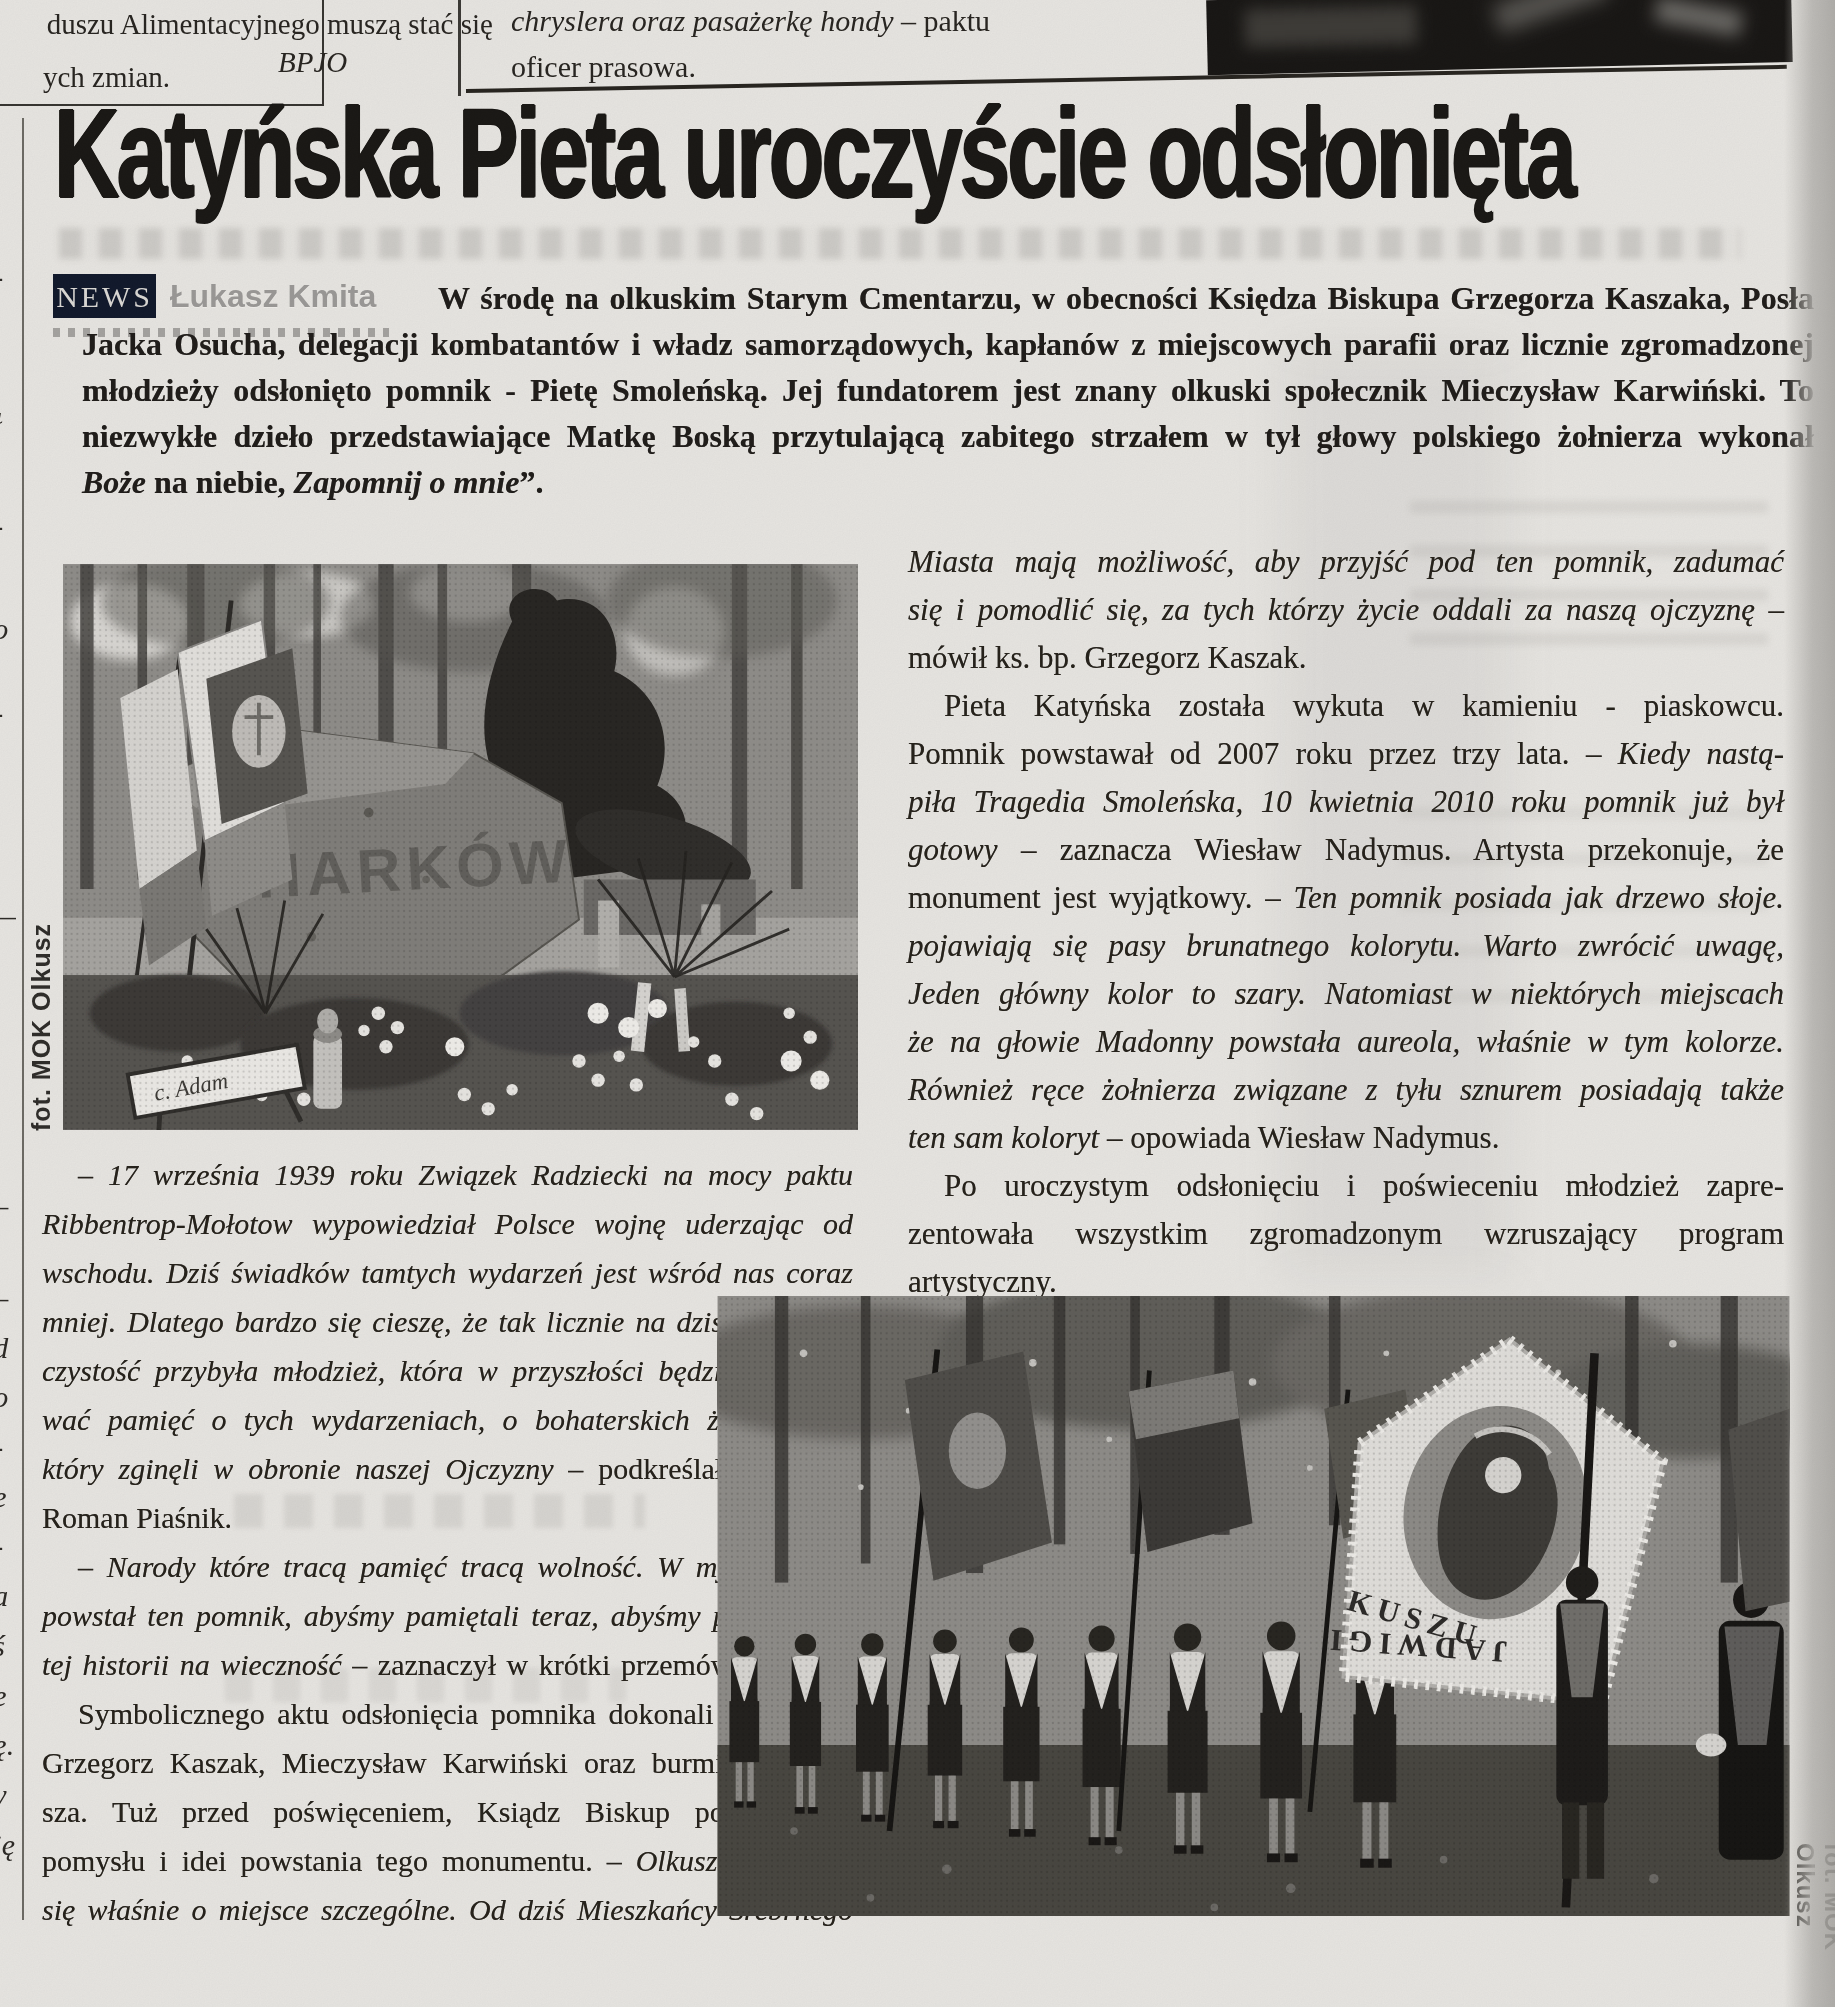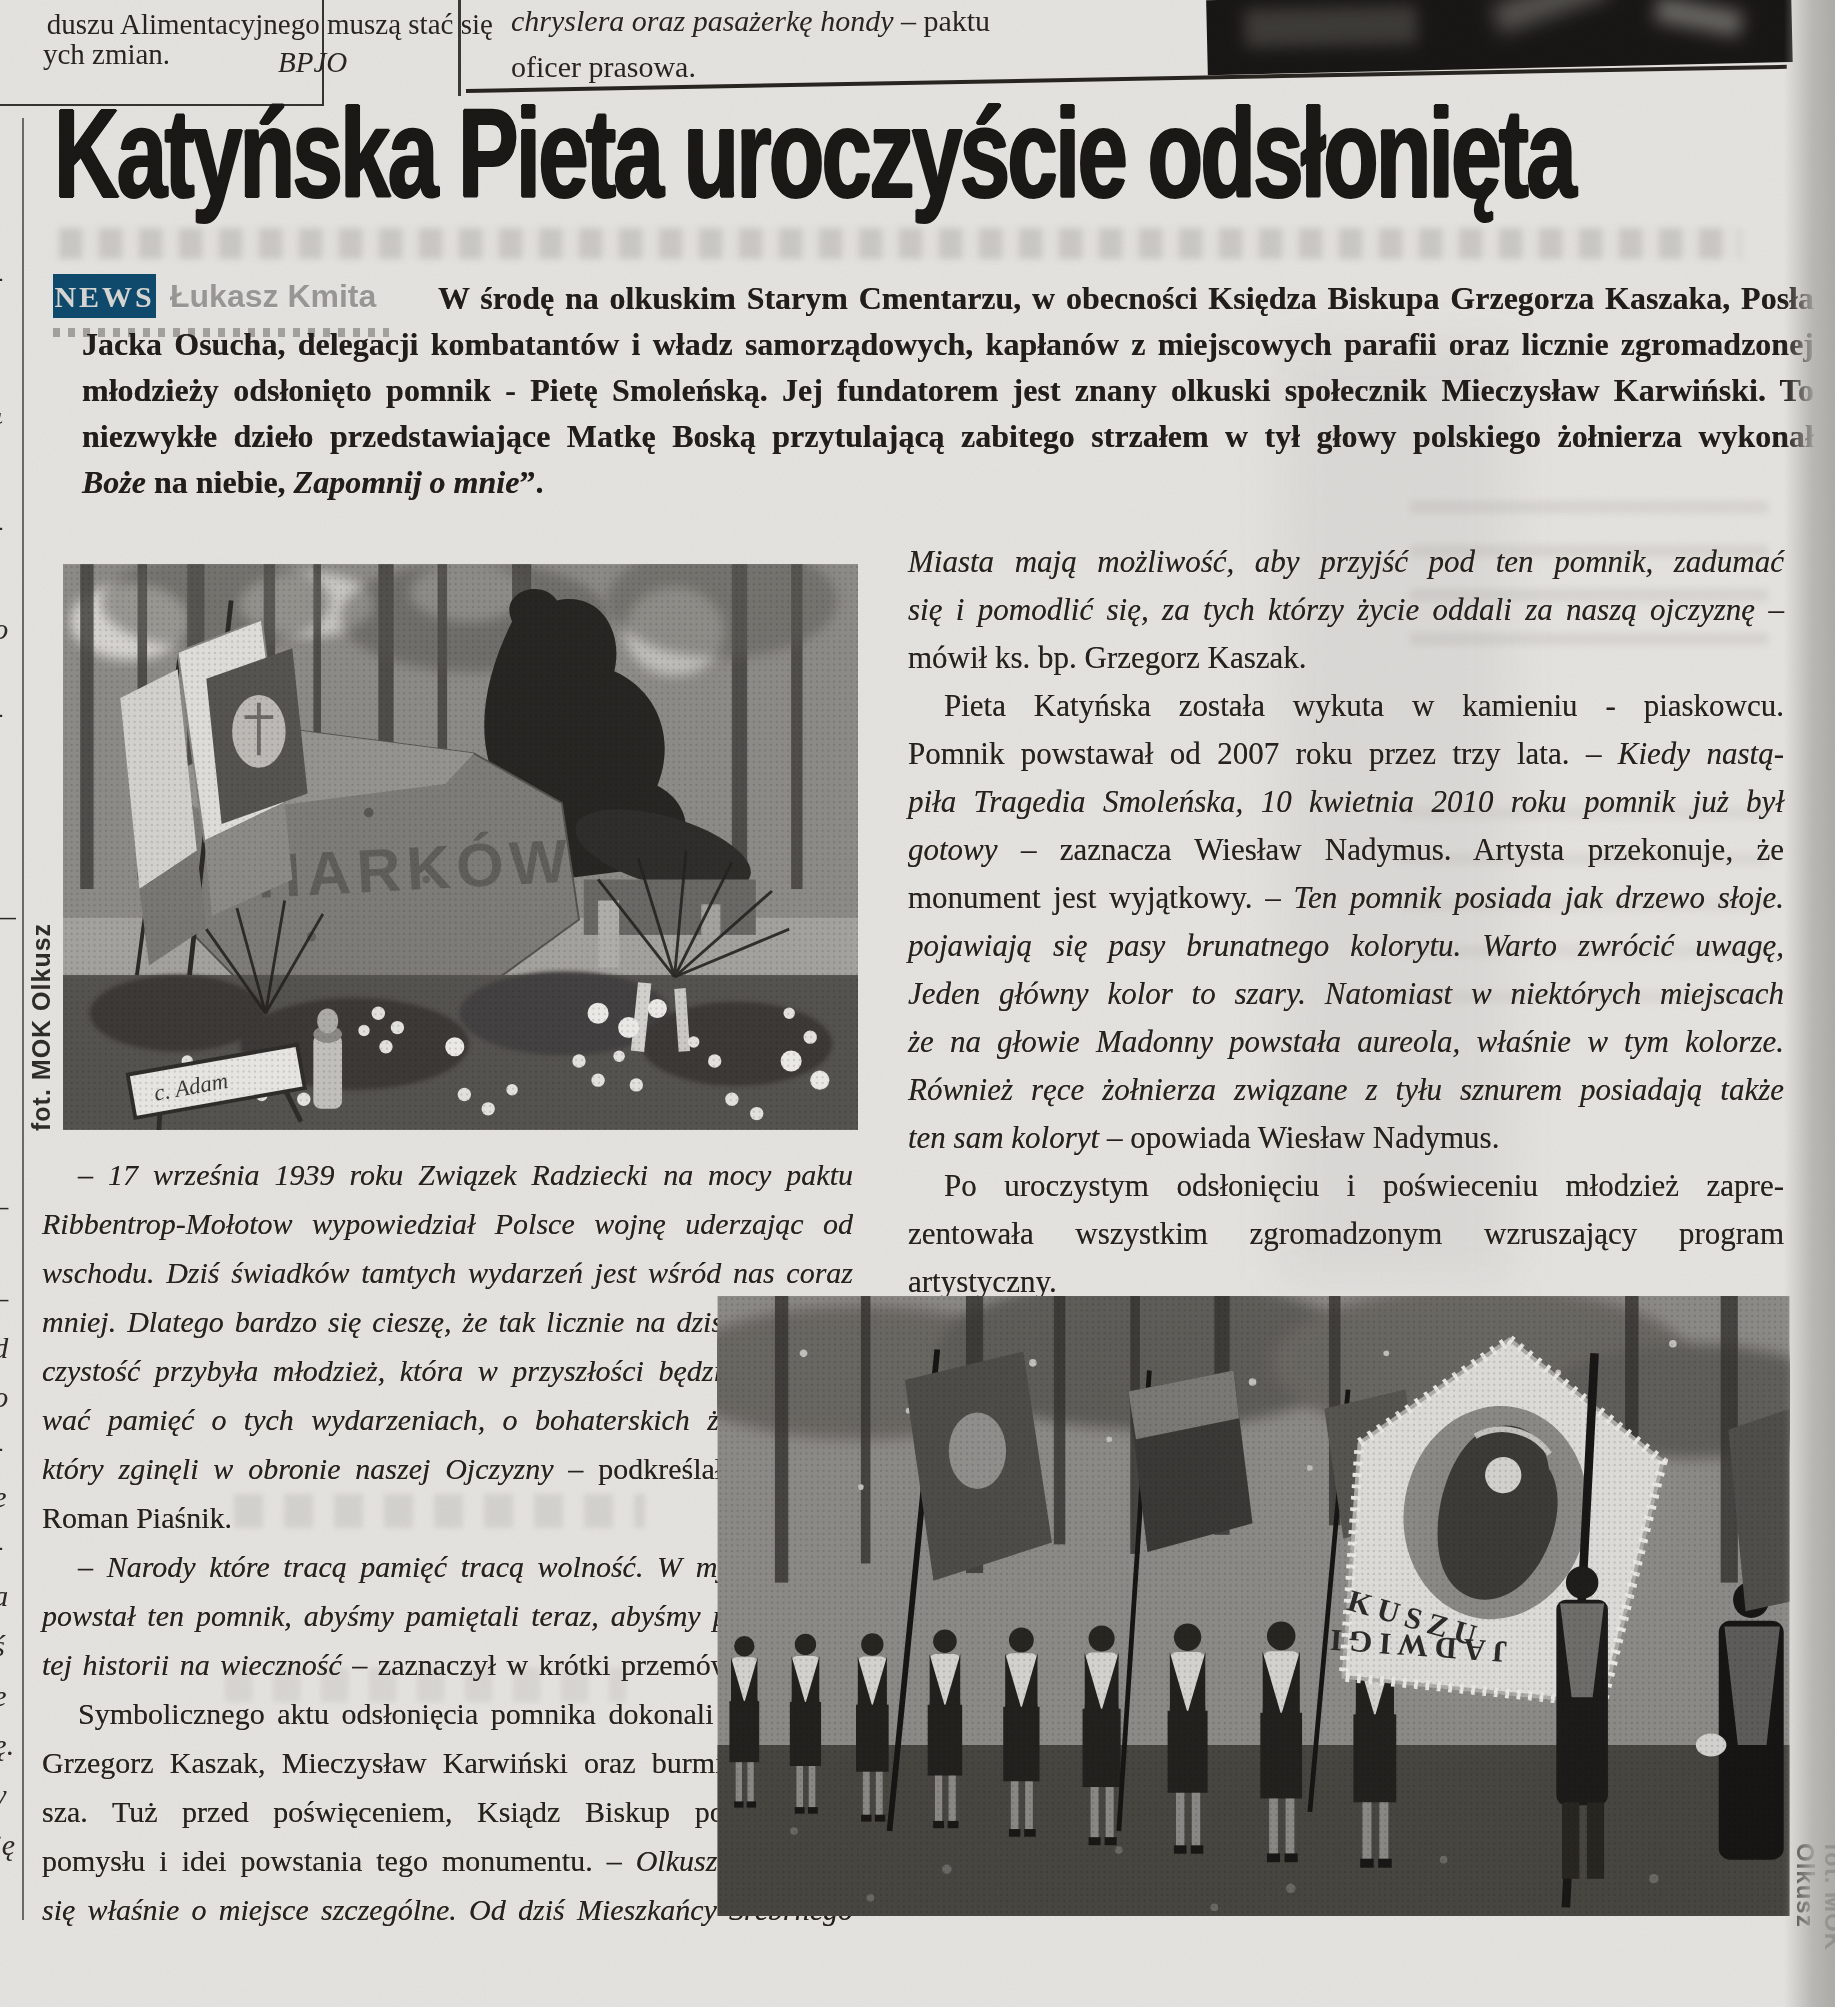--- a/index.html
+++ b/index.html
@@ -16,22 +16,22 @@
   #lede{left:53px;top:275px;width:1732px;font-size:32px;line-height:46px;font-weight:bold;color:#1e1b18;margin-left:29px;}
   #leftcol{left:42px;top:1150px;width:811px;font-size:30px;line-height:49px;color:#242019;}
   #rightcol{left:908px;top:538px;width:876px;font-size:31px;line-height:48px;color:#242019;}
   #lede .tl, #leftcol .tl, #rightcol .tl{text-shadow:0 0 0.6px rgba(20,16,12,.55);}
   
   #headline{left:54px;top:88px;white-space:nowrap;font-family:"Liberation Sans",sans-serif;
     font-weight:bold;font-size:126px;letter-spacing:-3.8px;color:#181613;
     transform:scaleX(.72);transform-origin:0 0;line-height:1.05;
     text-shadow:1.5px 0 currentColor,-1.5px 0 currentColor,0 1.1px currentColor,0 -0.8px currentColor;}
   
-  #news-badge{left:53px;top:274px;width:103px;height:44px;background:#0c4a6e;color:#dcdad6;
-    text-align:center;line-height:46px;font-size:30px;letter-spacing:2.9px;font-family:"Liberation Serif",serif;font-weight:bold;}
+  #news-badge{left:53px;top:274px;width:103px;height:44px;background:#0f172a;color:#dcdad6;
+    text-align:center;line-height:46px;font-size:30px;letter-spacing:2.9px;font-family:"Liberation Serif",serif;}
   #author{left:170px;top:278px;font-family:"Liberation Sans",sans-serif;font-weight:bold;font-size:32px;
     color:#9b9997;text-shadow:0 1px 0 #f2f0ec;filter:blur(0.3px);}
   #dotted{left:53px;top:328px;width:336px;height:8.6px;
     background:repeating-linear-gradient(90deg,#a5a3a0 0 6.7px,rgba(0,0,0,0) 6.7px 15px);}
   
   #tl-box{left:-13.4px;top:-15.3px;width:333px;height:117px;border:2.9px solid #35332f;}
   .topserif{font-size:29px;color:#26231f;margin-left:41px;}
   #mid-l1 i,#mid-l1 .it{font-style:italic;}
   #top-divider{left:458px;top:0;width:2.9px;height:96px;background:#3a3834;}
   #top-rule{left:466px;top:89px;width:1321px;height:3.8px;background:#26231e;
@@ -56,21 +56,21 @@
 <body>
 
 <div id="page">
 
   <div class="blotch" style="left:1281px;top:344px;width:229px;height:937px;background:rgba(118,116,112,.08);filter:blur(23px);"></div>
   <div class="blotch" style="left:153px;top:574px;width:287px;height:287px;background:radial-gradient(closest-side,rgba(255,255,255,.25),rgba(255,255,255,0));"></div>
   <div class="blotch" style="left:860px;top:1434px;width:382px;height:382px;background:radial-gradient(closest-side,rgba(110,108,104,.07),rgba(0,0,0,0));"></div>
 
   <div id="tl-box" class="abs"></div>
   <div class="abs topserif" style="left:5.7px;top:7.6px;">duszu Alimentacyjnego muszą stać się</div>
-  <div class="abs topserif" style="left:1.9px;top:38px;">ych zmian.</div>
+  <div class="abs topserif" style="left:1.9px;top:61px;">ych zmian.</div>
   <div class="abs topserif" style="left:237px;top:46px;font-weight:normal;font-style:italic;">BPJO</div>
 
   <div id="top-divider" class="abs"></div>
   <div class="abs topserif" id="mid-l1" style="left:470px;top:3.8px;font-size:30px;">
     <span class="it">chryslera oraz pasażerkę hondy</span><span> – paktu</span>
   </div>
   <div class="abs topserif" style="left:470px;top:50px;font-size:30px;">oficer prasowa.</div>
 
   <div id="tr-photo" class="abs">
     <div style="position:absolute;left:38px;top:9.6px;width:172px;height:38px;background:#3c3a36;filter:blur(7.6px);"></div>

